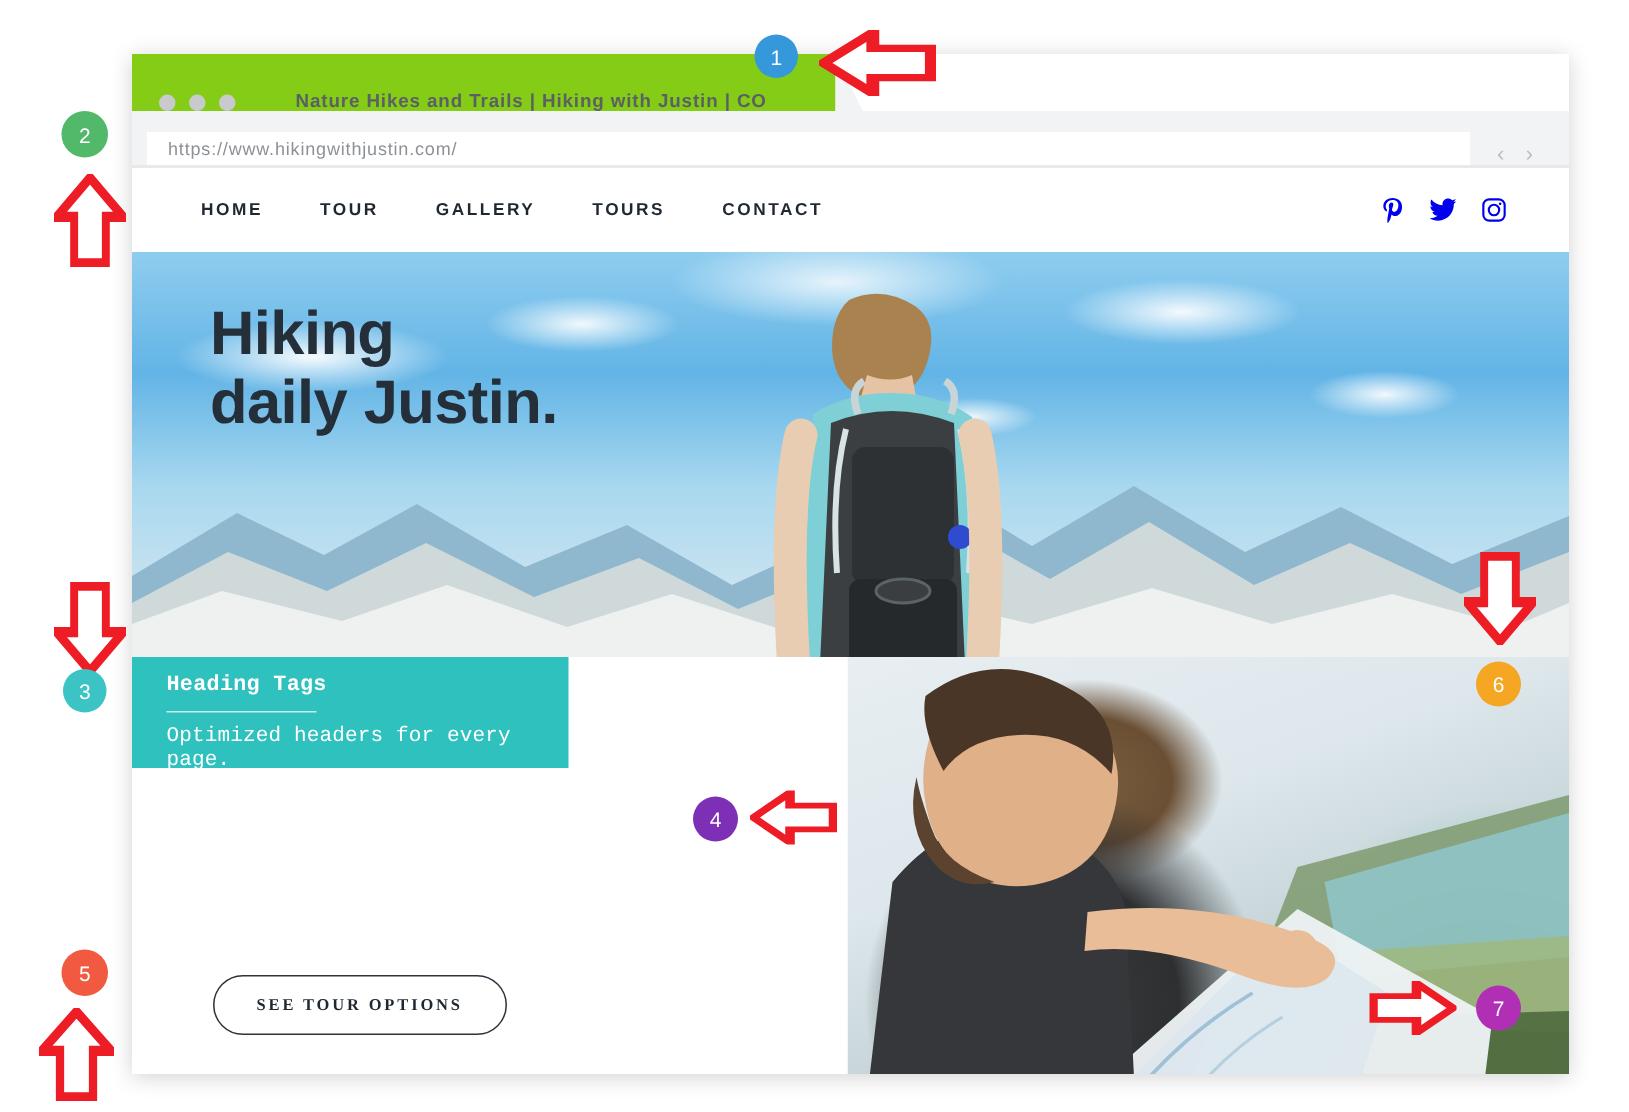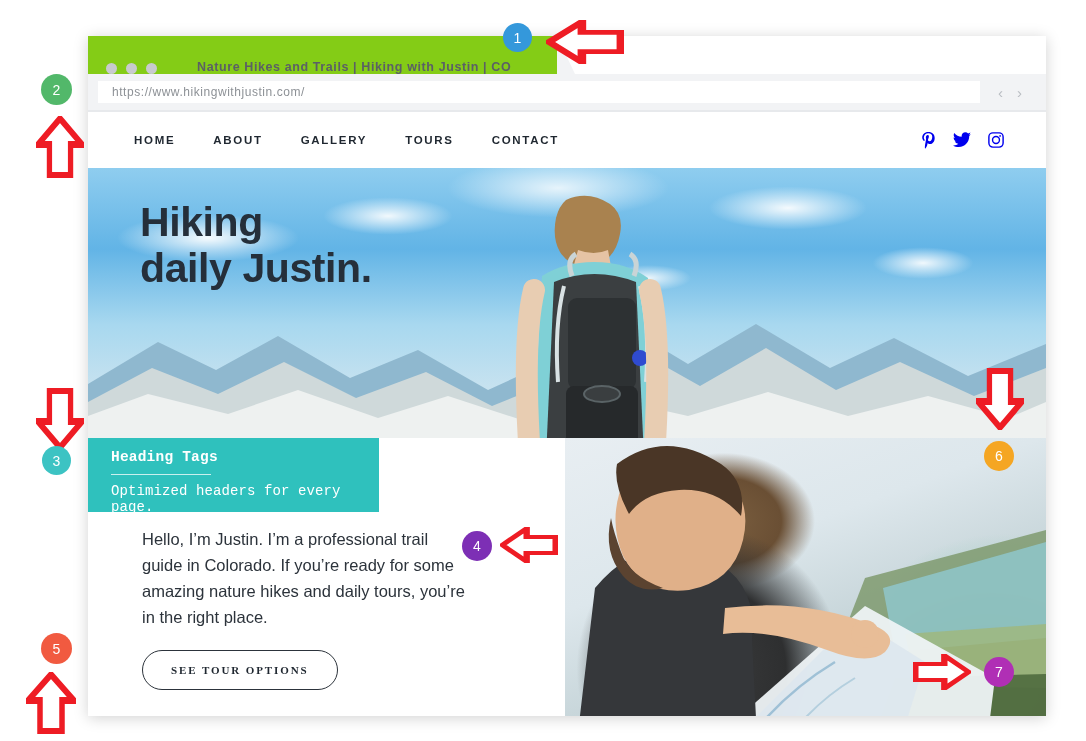--- a/index.html
+++ b/index.html
@@ -36,21 +36,21 @@
     border-right: 18px solid transparent;
   }
   .dots { display: flex; gap: 9px; margin-right: 40px; }
   .dot { width: 11px; height: 11px; border-radius: 50%; background: #c8cace; }
   .tab-title {
     font-size: 12.5px; font-weight: bold; color: #5b6065;
     letter-spacing: 0.6px; white-space: nowrap;
   }
   .chrome-url {
     position: relative; height: 36px; background: #f2f3f5;
-    display: flex; align-items: center; padding: 0 10px;
+    display: flex; align-items: flex-end; padding: 0 10px;
   }
   .urlbar {
     flex: 1; height: 22px; background: #ffffff;
     display: flex; align-items: center; padding-left: 14px;
   }
   .urlbar span {
     font-size: 12px; color: #8d9196; letter-spacing: 0.55px;
   }
   .navchevrons {
     display: flex; gap: 14px; padding: 0 14px 0 18px;
@@ -179,21 +179,21 @@
       <div class="navchevrons">
         <span>‹</span>
         <span>›</span>
       </div>
     </div>
     <div class="chrome-sep"></div>
 
     <div class="sitenav">
       <nav class="navlinks">
         <a href="#">HOME</a>
-        <a href="#">ABOUT</a>
+        <a href="#">TOUR</a>
         <a href="#">GALLERY</a>
         <a href="#">TOURS</a>
         <a href="#">CONTACT</a>
       </nav>
       <div class="social">
         <a href="#">
           <svg width="15" height="17" viewBox="0 0 16 18" fill="currentColor">
             <path d="M7.9 0C3.6 0 1.3 2.8 1.3 5.8c0 1.4.8 3.2 2 3.7.2.1.3 0 .4-.2l.2-.8c.1-.2 0-.3-.1-.4-.5-.6-.8-1.4-.8-2.2 0-2.5 1.9-4.6 4.9-4.6 2.7 0 4.1 1.6 4.1 3.6 0 2.7-1.2 4.9-3 4.9-1 0-1.8-.8-1.5-1.8.3-1.2.9-2.5.9-3.4 0-.8-.4-1.4-1.3-1.4-1 0-1.9 1.1-1.9 2.5 0 .9.3 1.5.3 1.5S4.5 13 4.3 14c-.3 1.5-.1 3.4 0 3.6 0 .1.2.1.3 0 .1-.1 1.5-1.8 1.9-3.3.1-.4.7-2.6.7-2.6.3.6 1.3 1.1 2.3 1.1 3 0 5.1-2.8 5.1-6.5C14.6 2.6 12.1 0 7.9 0z"></path>
           </svg>
         </a>
@@ -249,21 +249,20 @@
     <div class="lower">
 
       <div class="lower-left">
         <div class="tip">
           <div class="tip-notch"></div>
           <div class="tip-title">Heading Tags</div>
           <div class="tip-rule"></div>
           <div class="tip-sub">Optimized headers for every page.</div>
         </div>
 
-        <p class="body-copy">Hello, I’m Justin. I’m a professional trail guide in Colorado. If you’re ready for some amazing nature hikes and daily tours, you’re in the right place.</p>
 
         <button class="cta">SEE TOUR OPTIONS</button>
       </div>
 
       <div class="lower-right">
         <div class="photo"></div>
         <svg viewBox="0 0 481 320" width="481" height="320" preserveAspectRatio="none" style="position:absolute; inset:0;">
           <path d="M300 140 L481 92 L481 320 L230 320 Z" fill="#7f9a6e" opacity="0.85"></path>
           <path d="M318 150 L481 104 L481 200 L330 214 Z" fill="#8fc4c6" opacity="0.9"></path>
           <path d="M340 196 L481 186 L481 250 L352 248 Z" fill="#9fb77f" opacity="0.85"></path>

